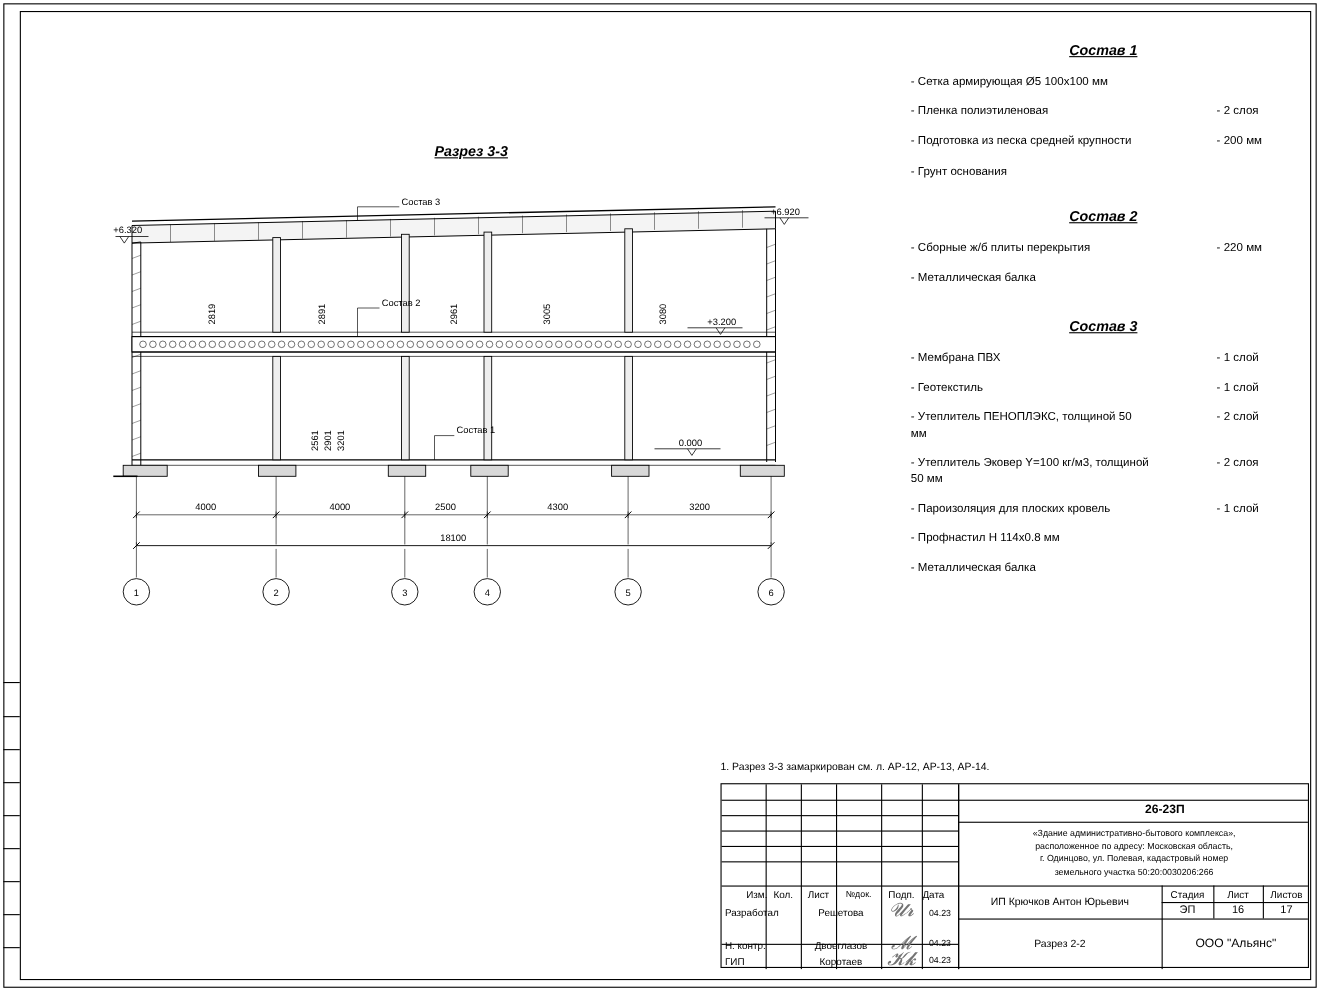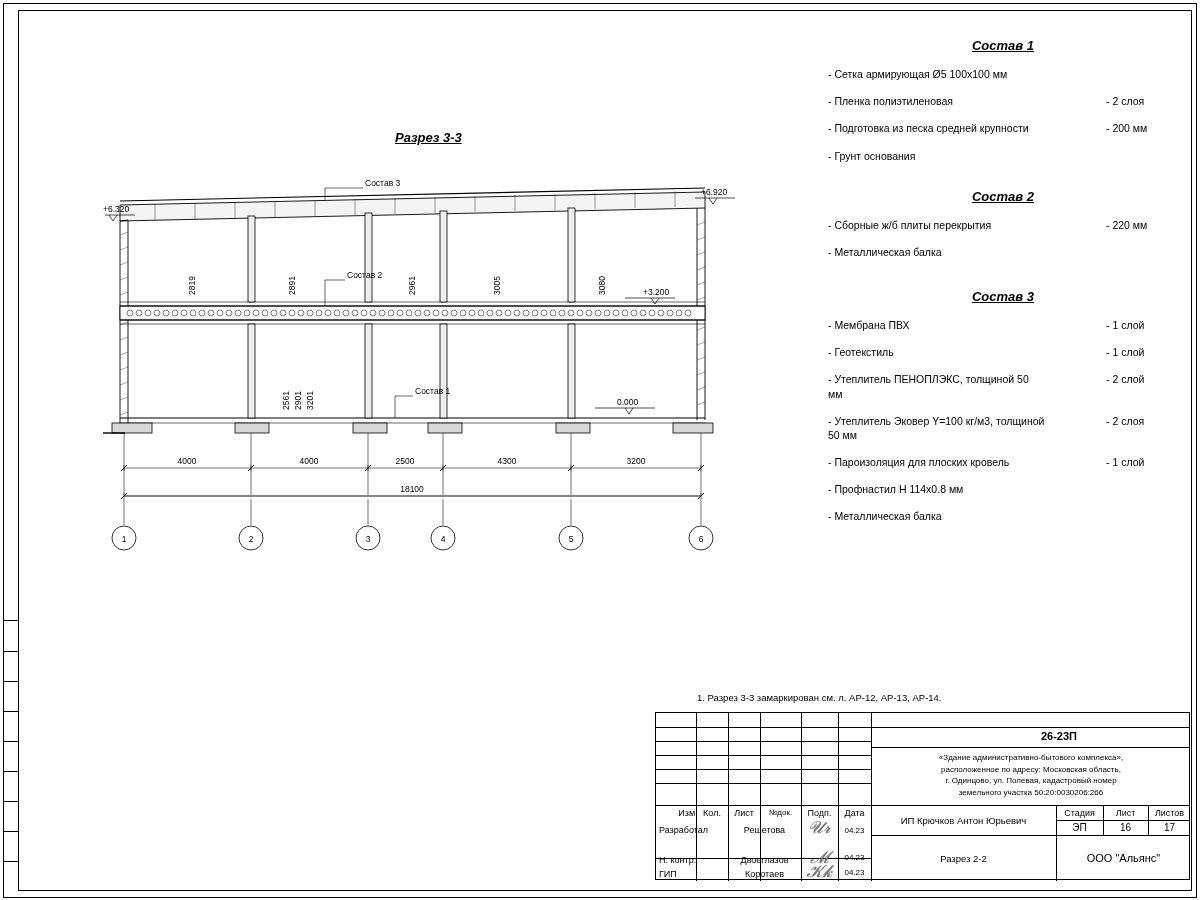--- a/index.html
+++ b/index.html
@@ -27,21 +27,21 @@
   
   .specs{position:absolute;left:828px;top:38px;width:350px;}
   .spec-head{text-align:center;font-style:italic;font-weight:bold;font-size:13px;text-decoration:underline;margin:0 0 14px 0;}
   .spec-head.s2{margin-top:26px;}
   .spec-head.s3{margin-top:30px;}
   .row{display:flex;justify-content:space-between;align-items:flex-start;font-size:10.5px;margin-bottom:13px;line-height:1.35;}
   .row .nm{max-width:218px;}
   .row .vl{white-space:nowrap;text-align:left;width:72px;}
 
   
-  .note{position:absolute;left:655px;top:692px;font-size:9.5px;margin-left:42px;}
+  .note{position:absolute;left:655px;top:692px;font-size:9.5px;}
 
   
   .stamp{position:absolute;left:655px;top:712px;width:535px;height:168px;border:1px solid #000;box-sizing:border-box;}
   .stamp .v{position:absolute;top:0;bottom:0;border-left:1px solid #000;}
   .stamp .h{position:absolute;left:0;right:0;border-top:1px solid #000;}
   .cell{position:absolute;font-size:9px;display:flex;align-items:center;justify-content:center;text-align:center;box-sizing:border-box;}
   .bold{font-weight:bold;}
   .big{font-size:11px;margin-left:28px;}
   .sig{font-family:"Liberation Serif",serif;font-style:italic;font-size:17px;color:#737373;}
 </style>
@@ -418,21 +418,21 @@
     <div class="h" style="top:34px;left:215px;right:0;"></div>
     <div class="h" style="top:107px;left:400px;right:0;"></div>
     <div class="h" style="top:122px;left:215px;right:0;"></div>
     <div class="h" style="top:145px;left:0;width:215px;"></div>
 
     <div class="cell" style="left:12px;top:92px;width:40px;height:15px;">Изм.</div>
     <div class="cell" style="left:40px;top:92px;width:32px;height:15px;">Кол.</div>
     <div class="cell" style="left:72px;top:92px;width:32px;height:15px;">Лист</div>
     <div class="cell" style="left:104px;top:92px;width:41px;height:15px;font-size:8px;">№док.</div>
     <div class="cell" style="left:145px;top:92px;width:37px;height:15px;">Подп.</div>
-    <div class="cell" style="left:182px;top:92px;width:33px;height:15px;">Дата</div>
+    <div class="cell" style="left:176px;top:92px;width:33px;height:15px;">Дата</div>
 
     <div class="cell" style="left:0;top:110px;width:72px;height:14px;justify-content:flex-start;padding-left:3px;">Разработал</div>
     <div class="cell" style="left:72px;top:110px;width:73px;height:14px;">Решетова</div>
     <div class="cell sig" style="left:145px;top:107px;width:37px;height:16px;">𝓤𝓻</div>
     <div class="cell" style="left:182px;top:110px;width:33px;height:14px;font-size:8px;">04.23</div>
 
     <div class="cell" style="left:0;top:140px;width:72px;height:14px;justify-content:flex-start;padding-left:3px;">Н. контр.</div>
     <div class="cell" style="left:72px;top:140px;width:73px;height:14px;">Двоеглазов</div>
     <div class="cell sig" style="left:145px;top:137px;width:37px;height:16px;">𝓜</div>
     <div class="cell" style="left:182px;top:138px;width:33px;height:12px;font-size:8px;">04.23</div>

